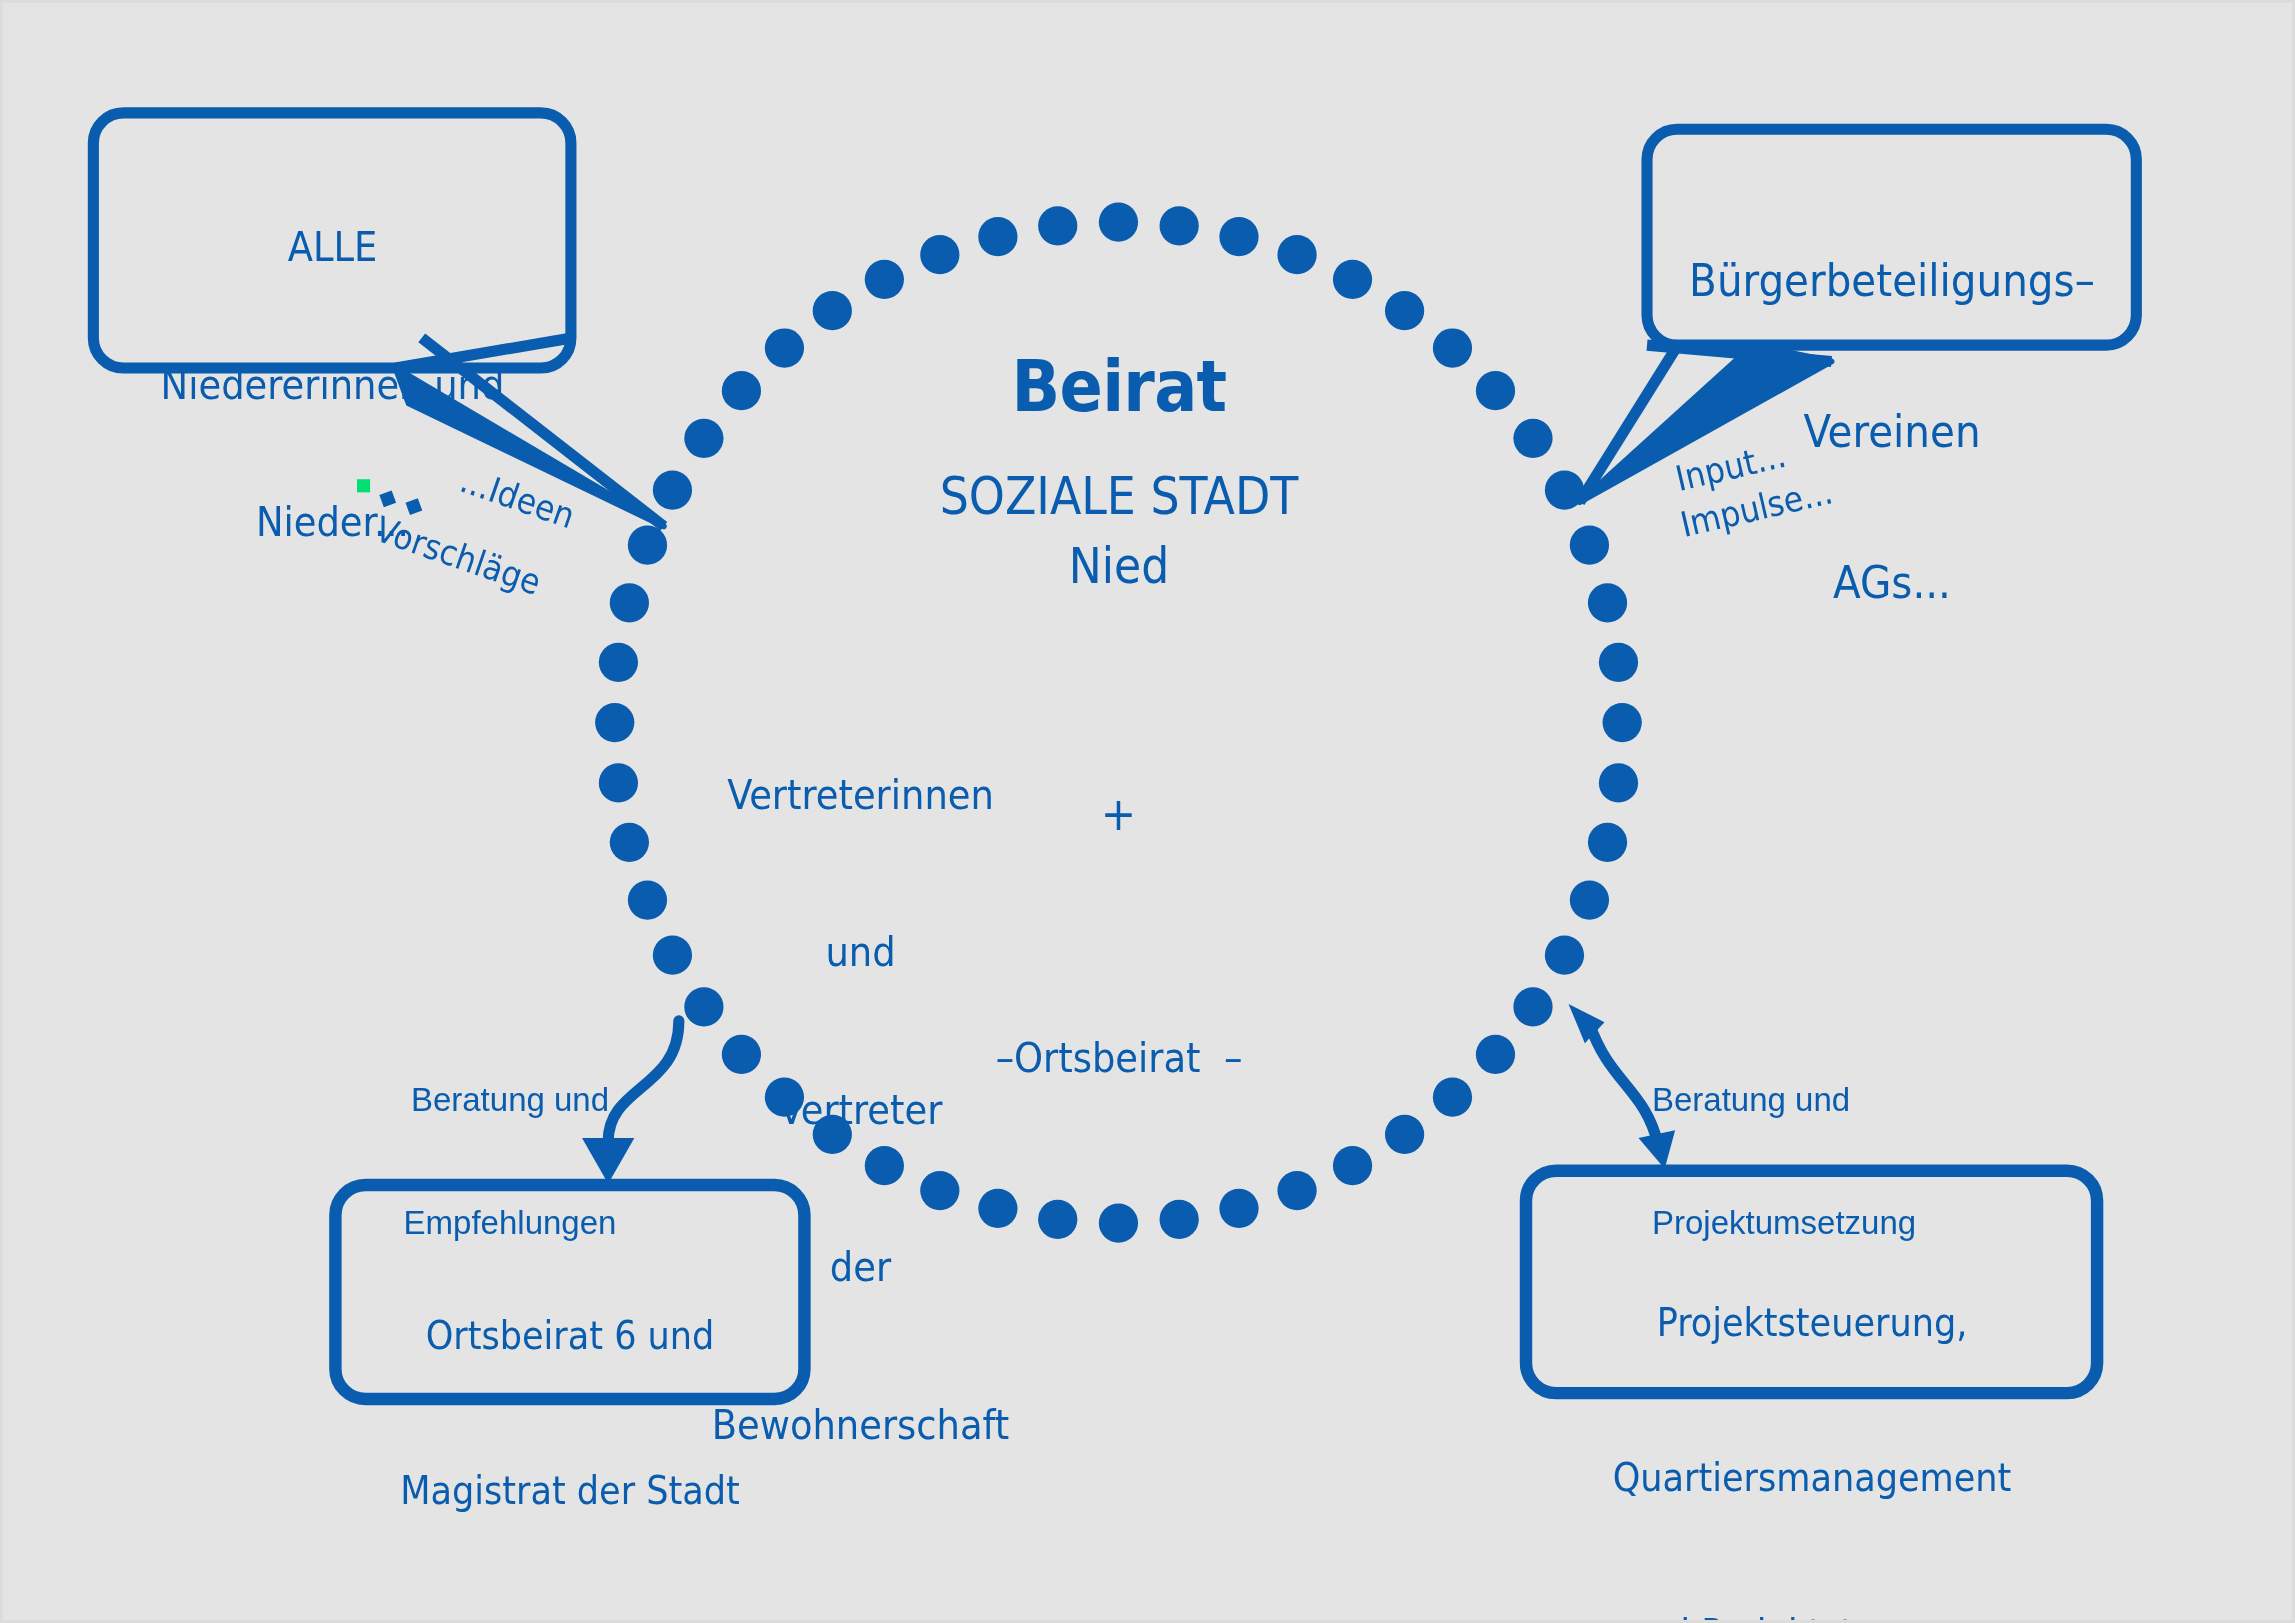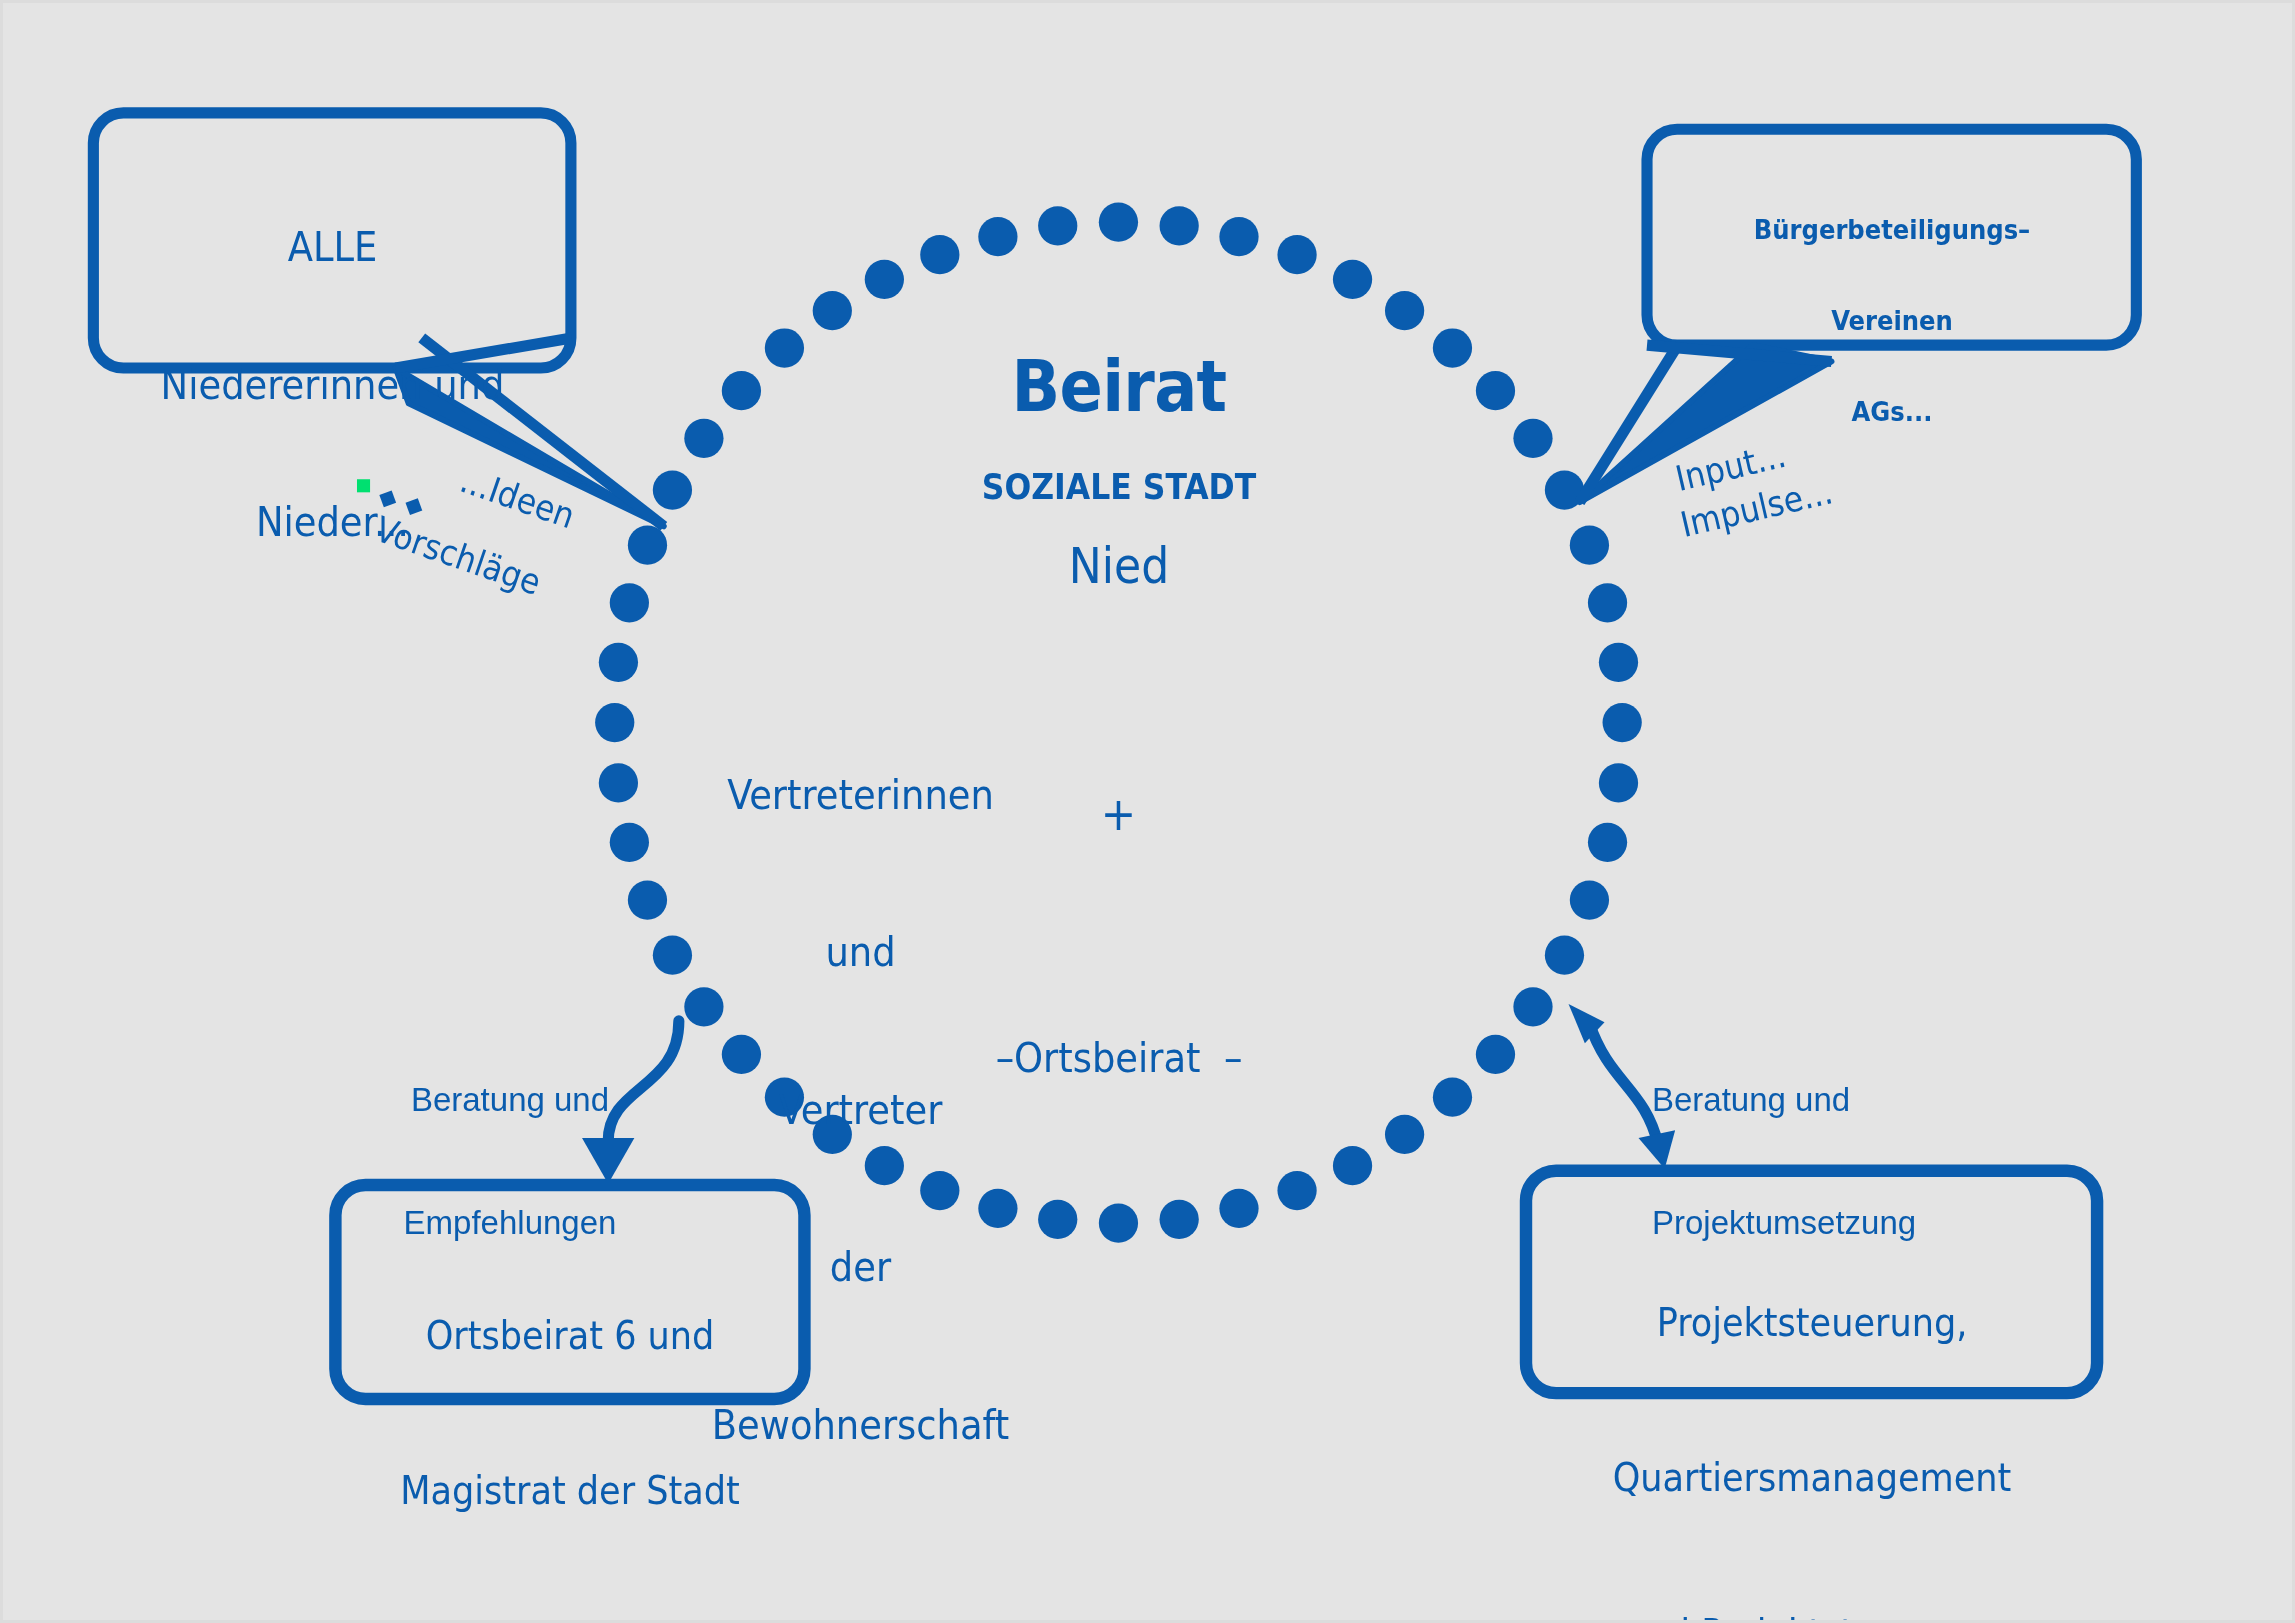--- a/index.html
+++ b/index.html
@@ -116,28 +116,28 @@
     <rect x="578" y="748" width="20" height="20" fill="#0a5cae" transform="rotate(-20 588 758)"></rect>
     <rect x="618" y="760" width="20" height="20" fill="#0a5cae" transform="rotate(-20 628 770)"></rect>
   </svg>
 
   <div class="txt center cond bubble-text" style="left:97px;top:130px;width:465px;font-size:41px;">
     <div>ALLE</div>
     <div>Niedererinnen und</div>
     <div>Nieder...</div>
   </div>
 
-  <div class="txt center cond bubble-text" style="left:1651px;top:152px;width:476px;font-size:27px;font-weight:bold;">
+  <div class="txt center cond bubble-text" style="left:1651px;top:152px;width:476px;font-size:45px;">
     <div>Bürgerbeteiligungs–</div>
     <div>Vereinen</div>
     <div>AGs...</div>
   </div>
 
   <div class="txt center cond" style="left:789px;top:344px;width:654px;font-size:71px;font-weight:bold;letter-spacing:-0.7px;">Beirat</div>
-  <div class="txt center cond" style="left:789px;top:465px;width:654px;font-size:35px;font-weight:bold;">SOZIALE STADT</div>
+  <div class="txt center cond" style="left:789px;top:465px;width:654px;font-size:51px;">SOZIALE STADT</div>
   <div class="txt center cond" style="left:789px;top:537px;width:654px;font-size:49px;">Nied</div>
 
   <div class="txt center cond" style="left:694px;top:661px;width:327px;font-size:41px;line-height:1.28;">
     <div>Vertreterinnen</div>
     <div>und</div>
     <div>Vertreter</div>
     <div>der</div>
     <div>Bewohnerschaft</div>
   </div>
 

